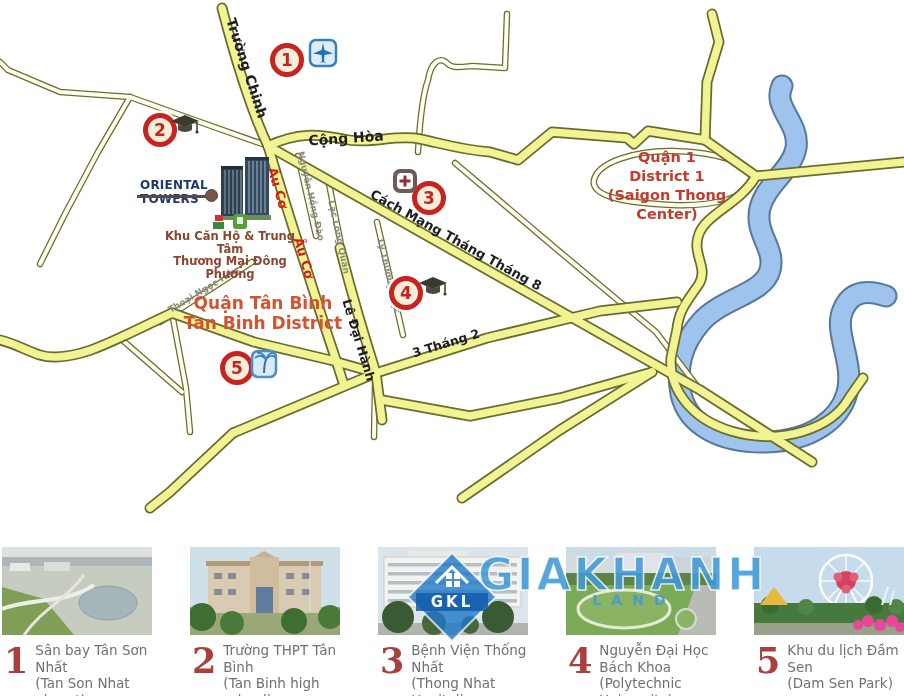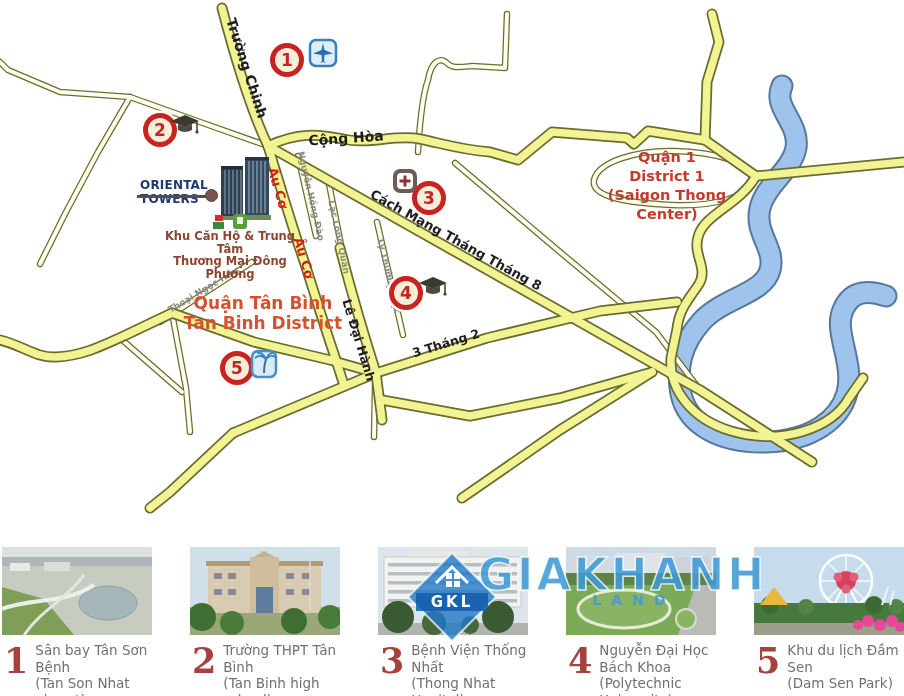--- a/index.html
+++ b/index.html
@@ -246,21 +246,21 @@
       <rect x="8" y="16" width="20" height="8" fill="#e8e8e4"></rect>
         <rect x="42" y="15" width="26" height="9" fill="#dcdcd8"></rect>
       <polygon points="0,88 0,40 42,52 72,88" fill="#7f9e56"></polygon>
       <ellipse cx="106" cy="56" rx="29" ry="17" fill="#a4b6ba" stroke="#8fa0a4"></ellipse>
       <path d="M0,62 C30,50 62,58 92,38" stroke="#eceee8" stroke-width="4" fill="none"></path>
       <path d="M22,88 C42,60 62,55 82,28" stroke="#e4e6de" stroke-width="3" fill="none"></path>
     </svg>
     <div class="cap">
       <div class="num">1</div>
       <div class="lines">
-        <div>Sân bay Tân Sơn Bệnh</div>
+        <div>Sân bay Tân Sơn Nhất</div>
         <div>(Tan Son Nhat airport)</div>
       </div>
     </div>
   </div>
 
   <div class="legend-item" style="left:190px;">
     <svg class="thumb" width="150" height="88" viewBox="0 0 150 88">
       <rect width="150" height="88" fill="#cfe0e8"></rect>
       <rect y="60" width="150" height="28" fill="#9aa878"></rect>
       <rect x="18" y="18" width="113" height="48" fill="#d9cbb2"></rect>

